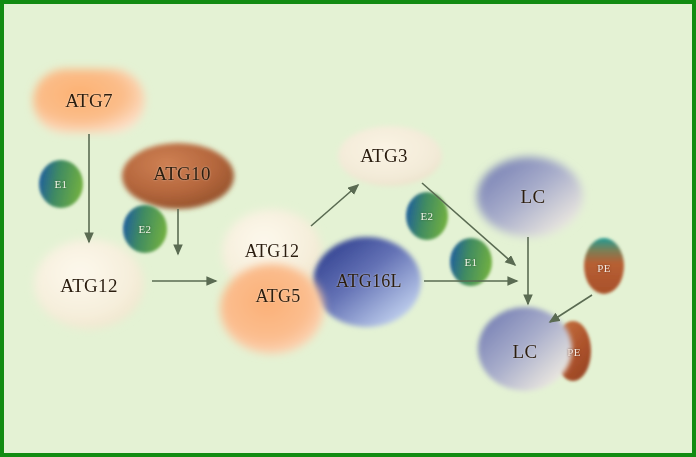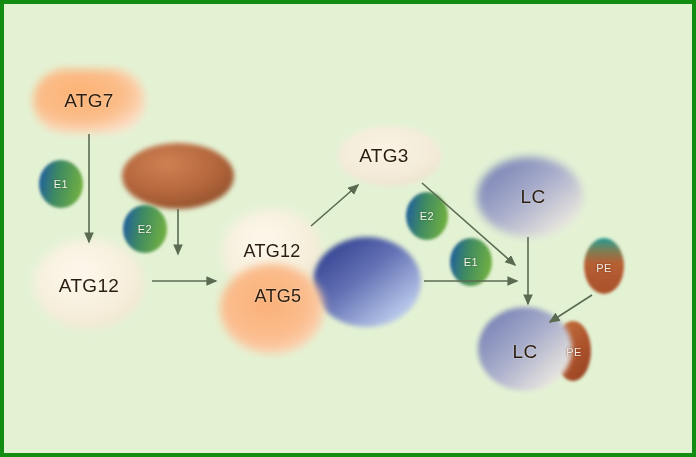--- a/index.html
+++ b/index.html
@@ -8,21 +8,21 @@
     background: #ffffff;
   }
   #canvas {
     position: relative;
     width: 696px;
     height: 457px;
     background: #e4f2d4;
     border: 4px solid #128c12;
     box-sizing: border-box;
     overflow: hidden;
-    font-family: Liberation Sans, sans-serif;
+    font-family: Liberation Serif, serif;
   }
   #diagram-svg {
     position: absolute;
     left: 0;
     top: 0;
     width: 696px;
     height: 457px;
   }
   .node-label {
     position: absolute;
@@ -159,23 +159,25 @@
       <line x1="418" y1="179" x2="511" y2="261"></line>
       <line x1="420" y1="277" x2="513" y2="277"></line>
       <line x1="524" y1="233" x2="524" y2="300"></line>
       <line x1="588" y1="291" x2="546" y2="318"></line>
     </g>
   </svg>
 
   <div class="node-label lbl-big" style="left:85px;  top:97px;">ATG7</div>
   <div class="node-label lbl-small" style="left:57px;  top:180px;">E1</div>
   <div class="node-label lbl-big" style="left:85px;  top:282px;">ATG12</div>
+  <div class="node-label lbl-big" style="left:178px; top:170px;">ATG10</div>
   <div class="node-label lbl-small" style="left:141px; top:225px;">E2</div>
   <div class="node-label lbl-mid" style="left:268px; top:247px;">ATG12</div>
   <div class="node-label lbl-mid" style="left:274px; top:292px;">ATG5</div>
+  <div class="node-label lbl-mid" style="left:365px; top:277px;">ATG16L</div>
   <div class="node-label lbl-big" style="left:380px; top:152px;">ATG3</div>
   <div class="node-label lbl-small" style="left:423px; top:212px;">E2</div>
   <div class="node-label lbl-small" style="left:467px; top:258px;">E1</div>
   <div class="node-label lbl-big" style="left:529px; top:193px;">LC</div>
   <div class="node-label lbl-pe" style="left:600px; top:264px;">PE</div>
   <div class="node-label lbl-big" style="left:521px; top:348px;">LC</div>
   <div class="node-label lbl-pe" style="left:570px; top:348px;">PE</div>
 
 </div>
 

